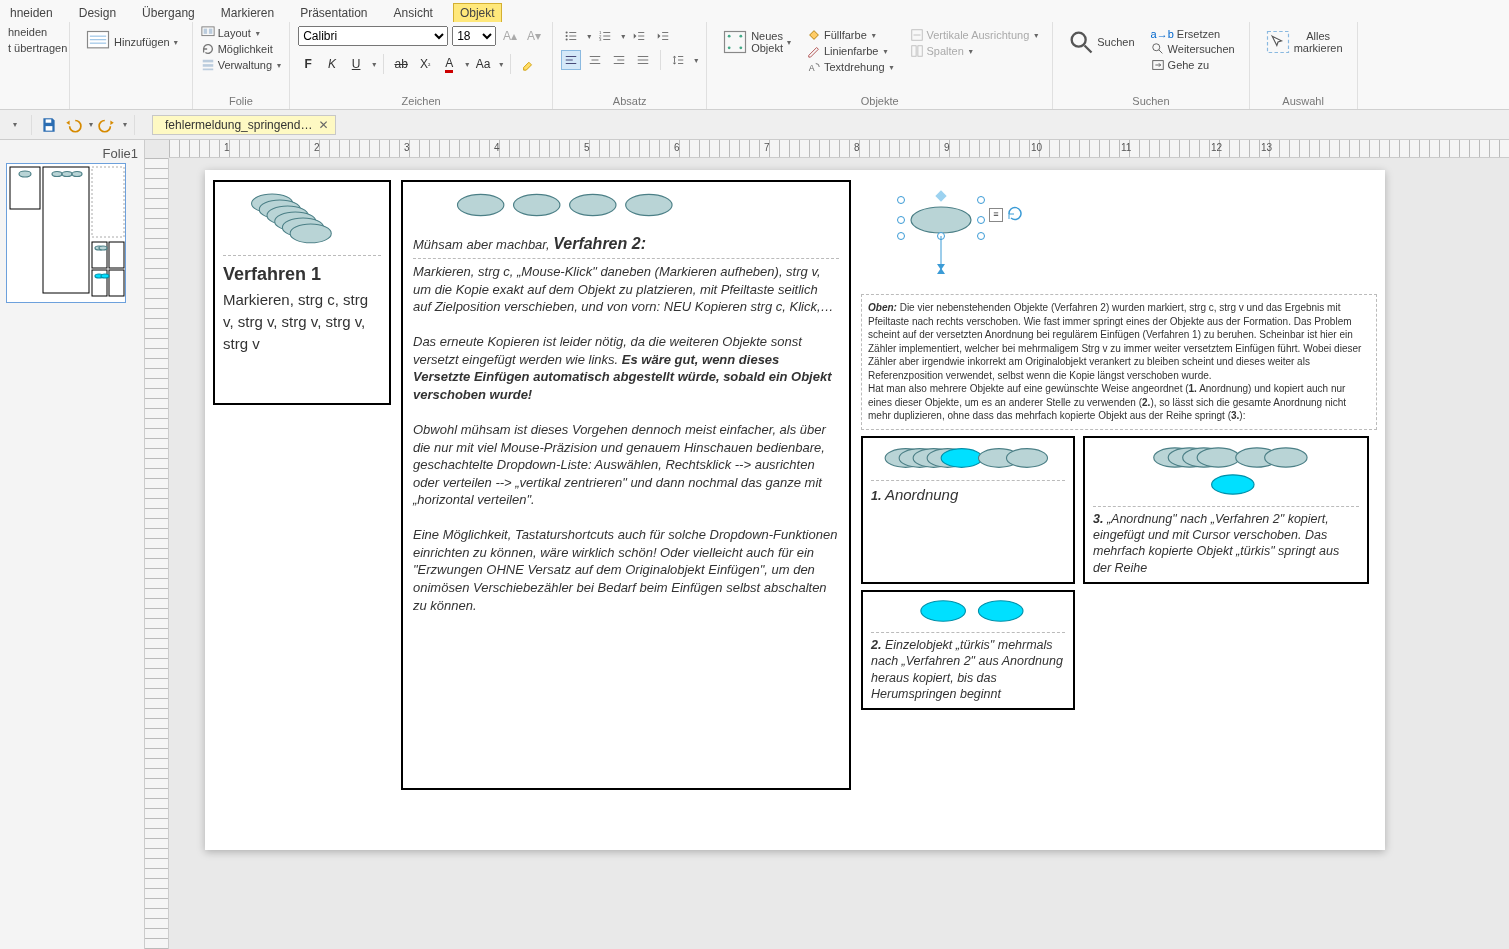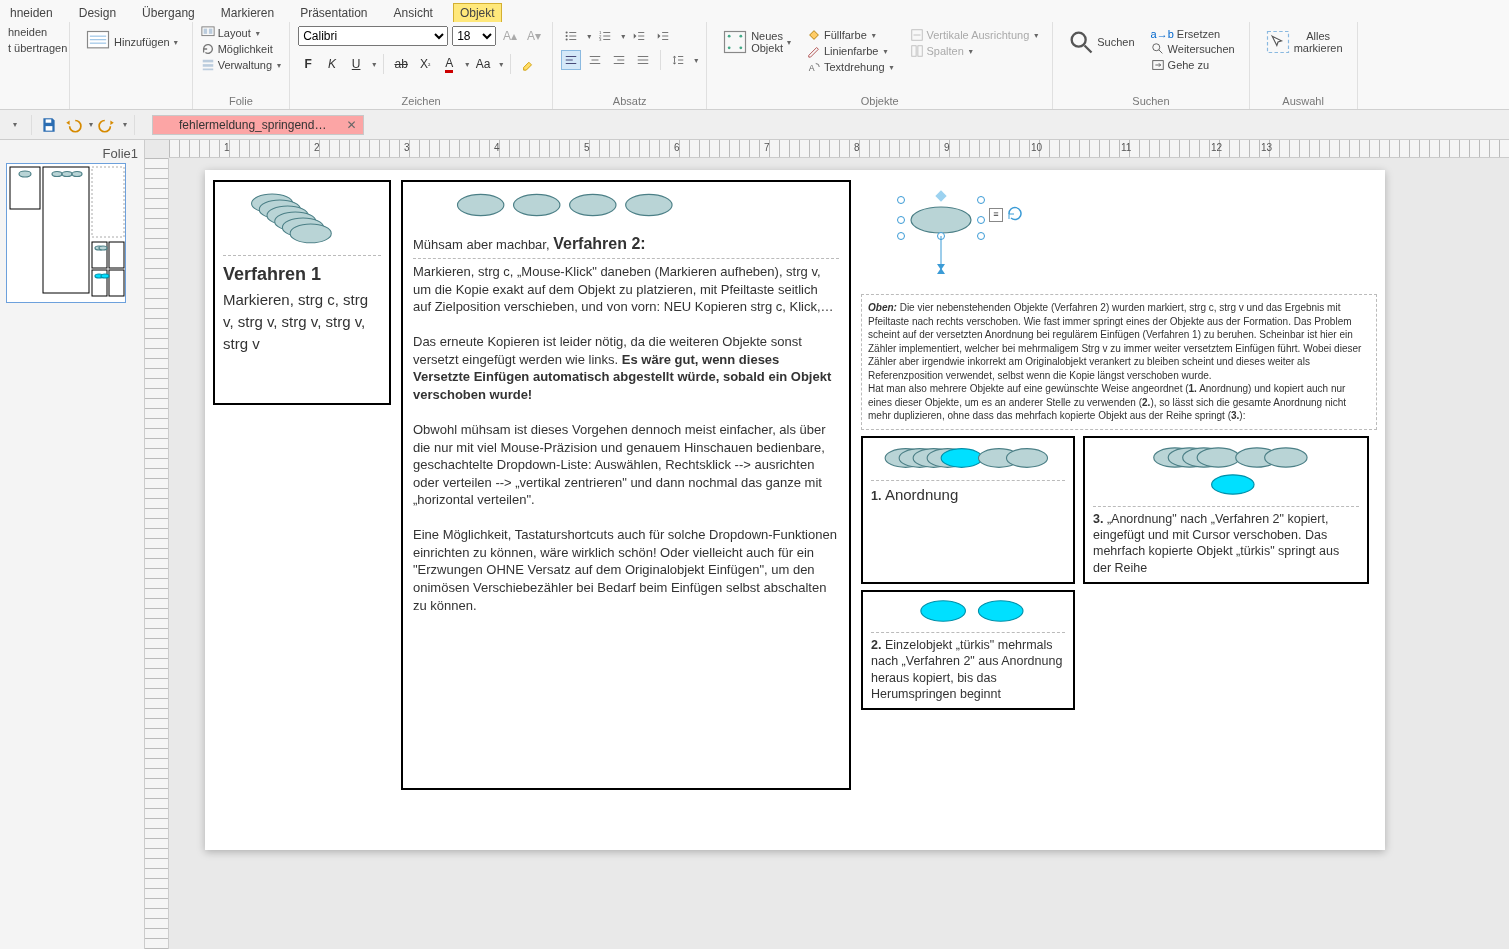--- a/index.html
+++ b/index.html
@@ -20,43 +20,43 @@
 .small svg, .row svg.ic { width:14px; height:14px; flex:none;}
 .chev { font-size:8px; color:#666; padding-left:2px;}
 select.font { width:150px; height:20px; font-size:12px;}
 select.size { width:44px; height:20px; font-size:12px;}
 .btn { display:inline-flex; align-items:center; justify-content:center; width:20px; height:20px; border:1px solid transparent;}
 .btn.sel { background:#d4e8f8; border:1px solid #8ab9e0;}
 .sep { width:1px; height:20px; background:#ddd; margin:0 3px;}
 
 
 .quickbar { display:flex; align-items:center; height:30px; background:#efefef; border-bottom:1px solid #ccc; padding:0 4px; gap:4px;}
-.doc-tab  { display:flex; align-items:center; gap:20px; background:#fca5a5; border:1px solid #c8c8c8; padding:2px 6px; font-size:12px; margin-left:10px;}
+.doc-tab  { display:flex; align-items:center; gap:6px; background:#fef9c3; border:1px solid #c8c8c8; padding:2px 6px; font-size:12px; margin-left:10px;}
 .doc-tab .x { color:#666;}
 
 
 .workspace { display:flex; position:absolute; top:140px; left:0; right:0; bottom:0;}
 .thumbs { width:145px; background:#f4f4f4; border-right:1px solid #ccc; padding:6px; overflow:hidden;}
 .thumbs .lbl { text-align:right; font-size:13px; color:#555; padding-bottom:2px;}
 .thumb { border:1px solid #6ca0dc; background:#fff; width:120px; height:140px;}
 .canvas-wrap { flex:1; position:relative; background:#e9e9e9;}
 .ruler-h { position:absolute; top:0; left:24px; right:0; height:18px; background:#f5f5f5; border-bottom:1px solid #ccc;
            background-image:repeating-linear-gradient(to right,#bbb 0,#bbb 1px,transparent 1px,transparent 10px);}
 .ruler-v { position:absolute; top:18px; left:0; width:24px; bottom:0; background:#f5f5f5; border-right:1px solid #ccc;
            background-image:repeating-linear-gradient(to bottom,#bbb 0,#bbb 1px,transparent 1px,transparent 10px);}
 .slide  { position:absolute; top:30px; left:60px; width:1180px; height:680px; background:#fff; box-shadow:0 2px 8px rgba(0,0,0,.25);}
 
 
 .boxA { position:absolute; left:8px;  top:10px; width:178px; height:225px; border:2px solid #000; padding:6px 8px;}
-.boxB { position:absolute; left:196px; top:10px; width:450px; height:610px; border:2px solid #000; padding:8px 10px; font-size:13px; line-height:1.35;}
+.boxB { position:absolute; left:196px; top:10px; width:450px; height:610px; border:2px solid #000; padding:8px 10px; font-size:13px; line-height:1.35;font-style:italic;}
 .panelC { position:absolute; left:656px; top:10px; width:516px;}
 .panelC .sel { width:80px; height:110px; margin-left:40px; position:relative;}
 .panelC .txt { border:1px dashed #bbb; padding:6px; font-size:10px; line-height:1.35; margin-top:4px;}
 .grid2 { display:flex; gap:8px; margin-top:6px;}
-.grid2 > div { border:2px solid #000; padding:6px 8px; font-size:12.5px; line-height:1.3;}
+.grid2 > div { border:2px solid #000; padding:6px 8px; font-size:12.5px; line-height:1.3;font-style:italic;}
 .grid2 .c1 { width:214px;}
 .grid2 .c2 { width:286px;}
 .ell { fill:#b9d4d6; stroke:#4b7f86; stroke-width:1.2;}
 .cy  { fill:#00e0ff; stroke:#0090aa; stroke-width:1.2;}
 .hdr { font-size:18px; font-weight:600; padding:4px 0;}
 .hdr2{ font-size:16px; font-weight:600;}
 .dash-t { border-top:1px dashed #bbb; margin:4px 0;}
 .ruler-num { position:absolute; top:2px; font-size:10px; color:#555;}
 .handle { position:absolute; width:8px; height:8px; background:#fff; border:1px solid #3b9bd6; border-radius:50%;}
 </style>

